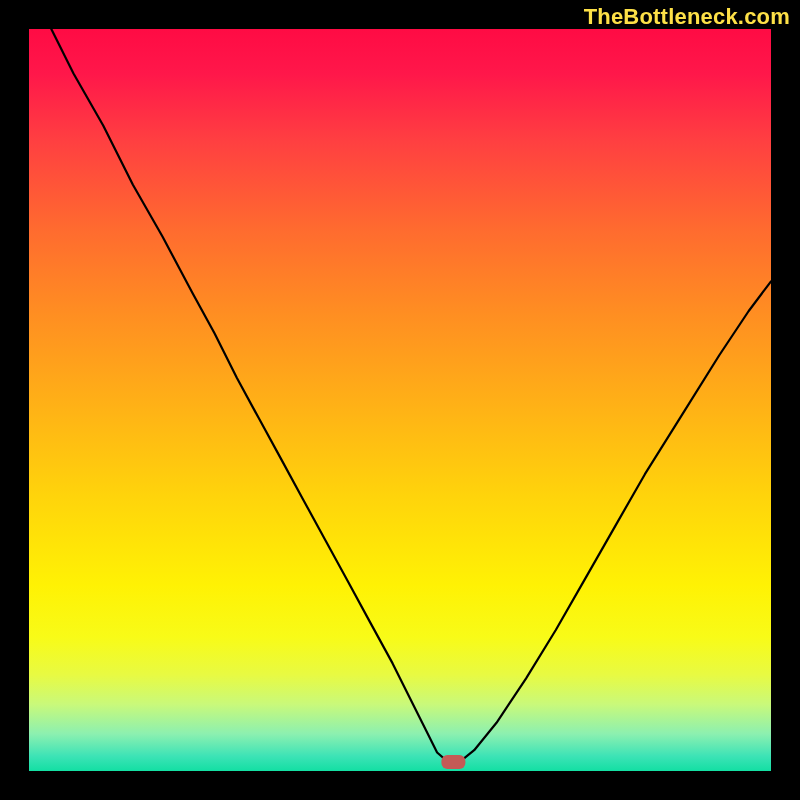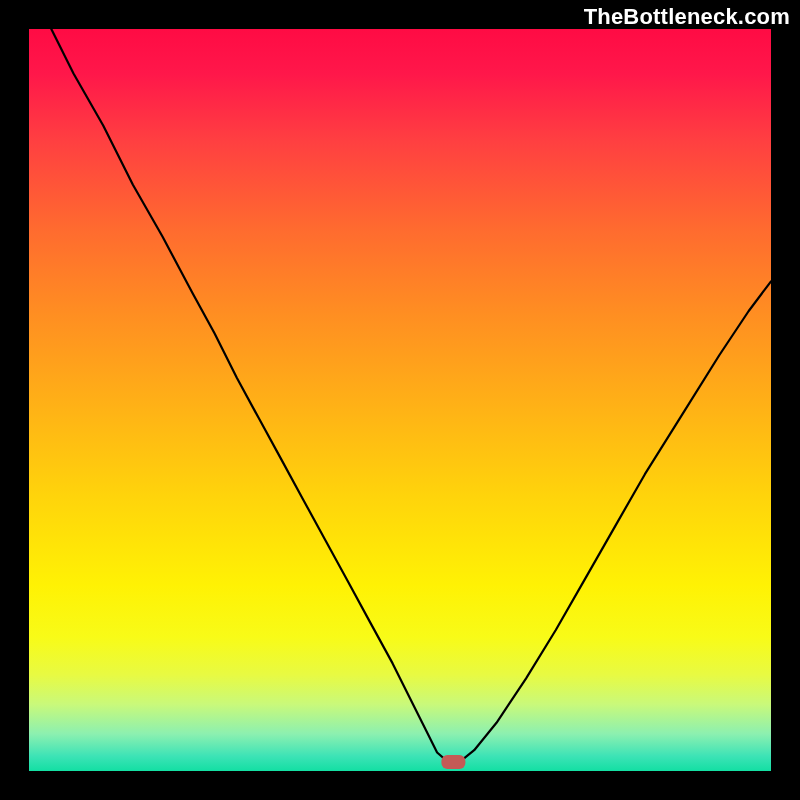--- a/index.html
+++ b/index.html
@@ -54,21 +54,21 @@
   .marker {
     fill: #c45a56;
   }
   .watermark {
     position: absolute;
     top: 4px;
     right: 10px;
     font-family: Arial, Helvetica, sans-serif;
     font-size: 22px;
     font-weight: 600;
-    color: #ffffff;
+    color: #fde047;
     letter-spacing: 0.2px;
   }
 </style>
 </head>
 <body>
 <div class="frame">
 
   <div class="watermark">TheBottleneck.com</div>
 
   <div class="plot-area">

